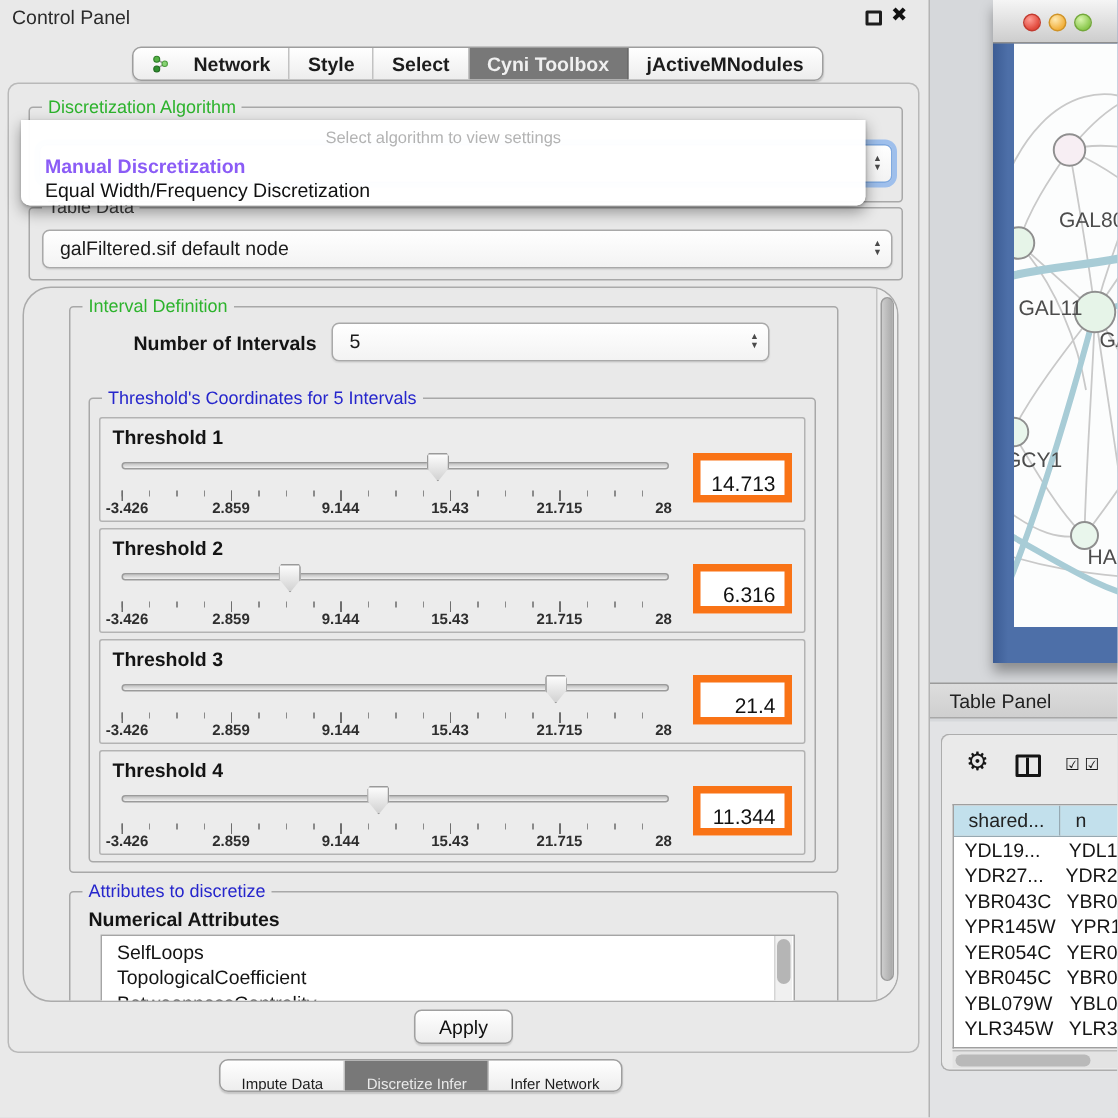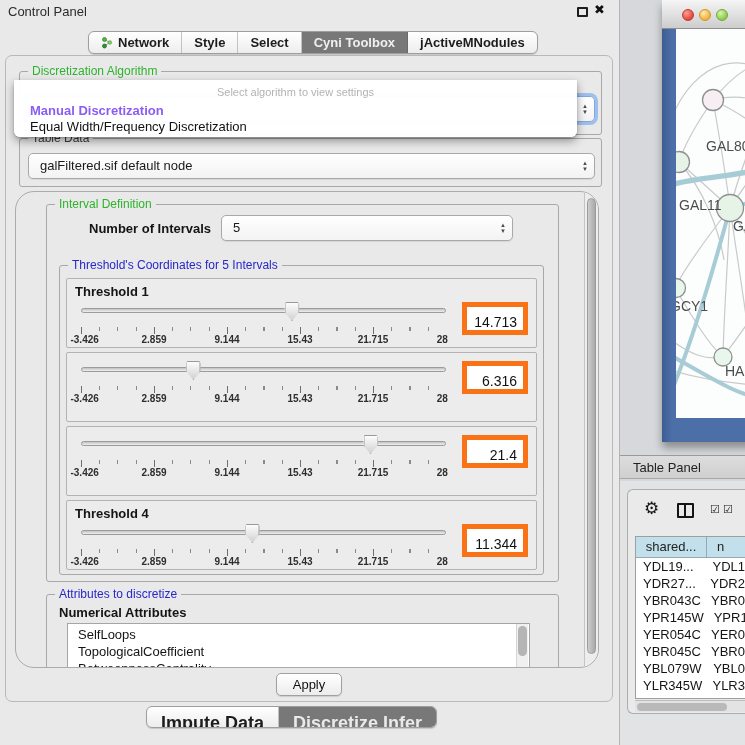--- a/index.html
+++ b/index.html
@@ -8,21 +8,21 @@
 
   
   .left-window { position:absolute; left:0; top:0; width:620px; height:745px; background:#e9e9e9; border-right:1px solid #b4b4b4; }
   .titlebar { position:absolute; left:0; top:0; width:100%; height:24px; }
   .titlebar .title { position:absolute; left:8px; top:4px; font-size:13px; color:#2b2b2b; }
   .float-btn { position:absolute; left:577px; top:7px; width:11px; height:10px; border:2px solid #1d1d1d; border-radius:1px; }
   .close-btn { position:absolute; left:594px; top:2px; font-size:13px; font-weight:bold; color:#111; cursor:default; }
 
   
   .top-tabs { position:absolute; left:88px; top:31px; height:23px; display:flex; border:1px solid #9e9e9e; border-radius:6px; overflow:hidden; background:linear-gradient(#ffffff,#ededed); box-shadow:0 1px 1px rgba(0,0,0,.15); }
-  .top-tab { display:flex; align-items:center; justify-content:center; gap:5px; padding:0 12px; font-size:13px; font-weight:600; color:#1c1c1c; border-right:1px solid #c2c2c2; }
+  .top-tab { display:flex; align-items:center; justify-content:center; gap:16px; padding:0 12px; font-size:13px; font-weight:600; color:#1c1c1c; border-right:1px solid #c2c2c2; }
   .top-tab:last-child { border-right:none; }
   .top-tab.active { background:#787878; color:#f0f0f0; border-right:1px solid #6a6a6a; }
 
   
   .outer-panel { position:absolute; left:5px; top:55px; width:608px; height:647px; background:#e9e9e9; border:1px solid #b9b9b9; border-radius:7px; }
 
   
   .group { position:absolute; border:1px solid #a8a8a8; border-radius:3px; }
   .group-title { position:absolute; top:-8px; left:8px; background:#e9e9e9; padding:0 4px; font-size:12px; white-space:nowrap; }
   .t-green { color:#2db32d; }
@@ -61,21 +61,21 @@
 
   
   .attr-list { position:absolute; left:20px; top:28px; width:463px; height:80px; background:#fff; border:1px solid #a5a5a5; overflow:hidden; }
   .attr-item { font-size:13px; color:#141414; line-height:17px; padding-left:10px; }
   .attr-scroll { position:absolute; right:1px; top:0; width:12px; height:100%; background:#f0f0f0; border-left:1px solid #d5d5d5; }
   .attr-scroll .thumb { position:absolute; left:1px; top:2px; width:9px; height:30px; border-radius:5px; background:#b5b5b5; }
 
   .apply-btn { position:absolute; left:270px; top:617px; width:66px; height:23px; background:linear-gradient(#ffffff,#ececec); border:1px solid #a0a0a0; border-radius:5px; font-size:13px; color:#111; text-align:center; line-height:21px; box-shadow:0 1px 1px rgba(0,0,0,.12); }
 
   .bottom-tabs { position:absolute; left:146px; top:706px; height:22px; display:flex; border:1px solid #9e9e9e; border-radius:6px; overflow:hidden; background:linear-gradient(#ffffff,#ededed); box-shadow:0 1px 1px rgba(0,0,0,.15); }
-  .bottom-tab { display:flex; align-items:center; padding:16px 14px; font-size:18px; font-weight:700; color:#1c1c1c; border-right:1px solid #c2c2c2; }
+  .bottom-tab { display:flex; align-items:center; padding:16px 14px; font-size:10px; font-weight:400; color:#1c1c1c; border-right:1px solid #c2c2c2; }
   .bottom-tab:last-child { border-right:none; }
   .bottom-tab.active { background:#787878; color:#eaeaea; }
 
   
   .net-window { position:absolute; left:624px; top:0; width:121px; height:442px; background:linear-gradient(90deg,#3c5c94,#4d6fa8 10px); box-shadow:0 6px 8px rgba(0,0,0,.35);margin-left:38px; }
   .net-titlebar { position:absolute; left:0; top:0; width:100%; height:29px; background:linear-gradient(#f5f5f5,#cdcdcd); border-bottom:1px solid #8f8f8f; }
   .light { position:absolute; top:9px; width:12px; height:12px; border-radius:50%; }
   .light.red    { left:20px; background:radial-gradient(circle at 35% 30%,#ff9d94,#e1493c 70%); border:1px solid #c23a2f; }
   .light.yellow { left:37px; background:radial-gradient(circle at 35% 30%,#ffe9b0,#f2b13e 70%); border:1px solid #cf9327; }
   .light.green  { left:54px; background:radial-gradient(circle at 35% 30%,#d8f5ac,#8cc94f 70%); border:1px solid #73a83a; }
@@ -195,40 +195,42 @@
                   <span style="left:60%">15.43</span>
                   <span style="left:80%">21.715</span>
                   <span style="left:99%">28</span>
                 </div>
               </div>
               <div class="tvalue">14.713</div>
             </div>
           </div>
 
           <div class="tbox">
+            <div class="tlabel">Threshold 2</div>
             <div class="trow">
               <div class="slider">
                 <div class="track"></div>
                 <div class="thumbp" style="left:31%;"></div>
                 <div class="ticks-minor"></div>
                 <div class="ticks-major"></div>
                 <div class="ticklabels">
                   <span style="left:1%">-3.426</span>
                   <span style="left:20%">2.859</span>
                   <span style="left:40%">9.144</span>
                   <span style="left:60%">15.43</span>
                   <span style="left:80%">21.715</span>
                   <span style="left:99%">28</span>
                 </div>
               </div>
               <div class="tvalue">6.316</div>
             </div>
           </div>
 
           <div class="tbox">
+            <div class="tlabel">Threshold 3</div>
             <div class="trow">
               <div class="slider">
                 <div class="track"></div>
                 <div class="thumbp" style="left:79%;"></div>
                 <div class="ticks-minor"></div>
                 <div class="ticks-major"></div>
                 <div class="ticklabels">
                   <span style="left:1%">-3.426</span>
                   <span style="left:20%">2.859</span>
                   <span style="left:40%">9.144</span>
@@ -288,20 +290,21 @@
 
   <div class="popup">
     <div class="placeholder">Select algorithm to view settings</div>
     <div class="opt1">Manual Discretization</div>
     <div class="opt2">Equal Width/Frequency Discretization</div>
   </div>
 
   <div class="bottom-tabs">
     <div class="bottom-tab">Impute Data</div>
     <div class="bottom-tab active">Discretize Infer</div>
+    <div class="bottom-tab">Infer Network</div>
   </div>
 </div>
 
 <div class="net-window">
   <div class="net-canvas">
     <svg viewBox="0 0 107 389">
       <g stroke="#c9c9c9" stroke-width="1.2" fill="none">
         <path d="M-5,90 C20,30 70,15 110,60"></path>
         <path d="M37,71 C70,30 100,25 110,40"></path>
         <path d="M37,71 C53,66 76,68 92,74"></path>

